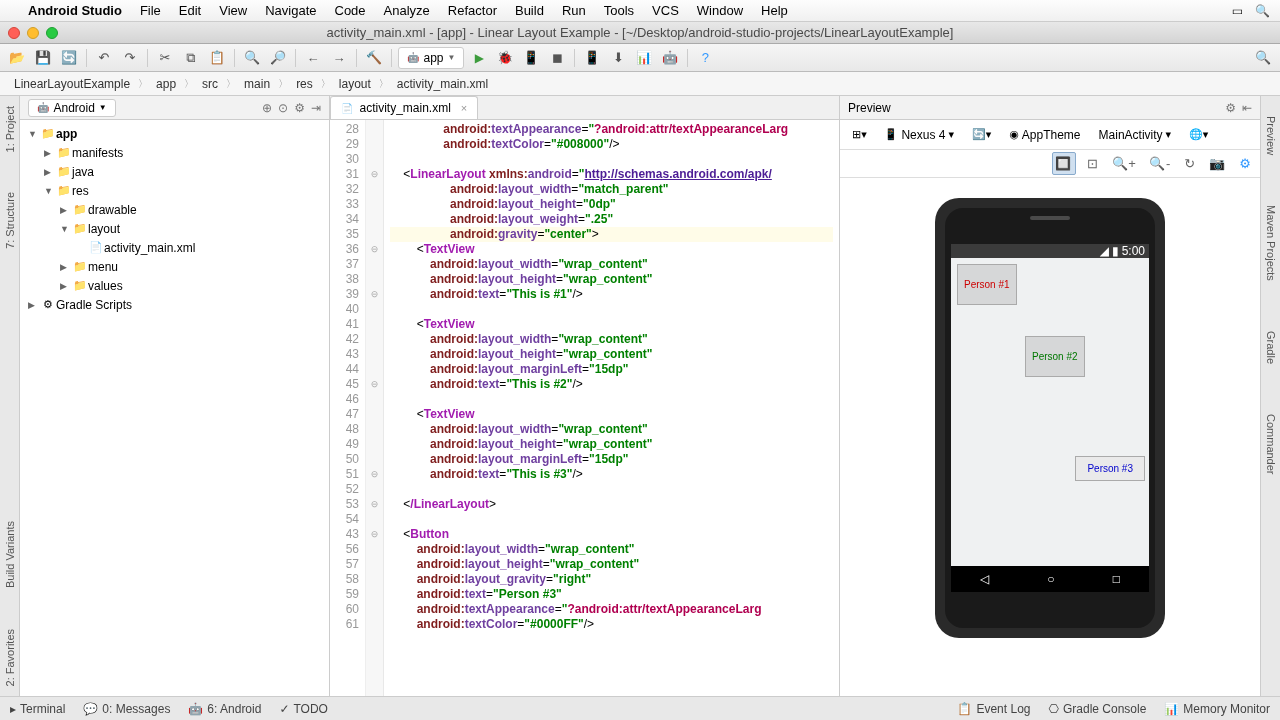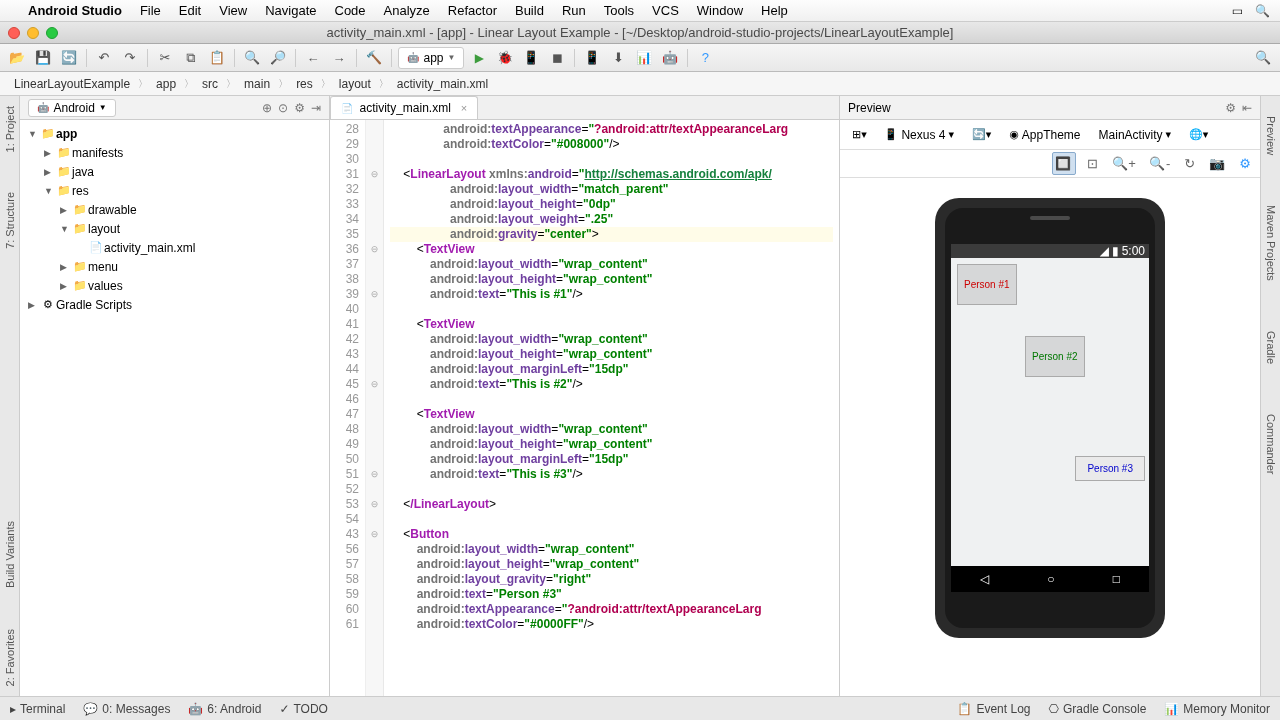--- a/index.html
+++ b/index.html
@@ -62,23 +62,23 @@
     .code-area { flex: 1; display: flex; overflow: hidden; font-family: Menlo, Monaco, monospace; font-size: 13px; line-height: 15px; }
     .gutter { width: 36px; text-align: right; padding-right: 6px; color: #999; background: #fff; border-right: 1px solid #eee; padding-top: 2px;}
     .gutter div { height: 15px; }
     .fold-gutter { width: 18px; background: #f7f7f7; border-right: 1px solid #e8e8e8; padding-top: 2px;}
     .fold-gutter div { height: 15px; font-size: 9px; color: #aaa; text-align: center;}
     .code-lines { flex: 1; padding: 2px 6px; white-space: pre; overflow: hidden; }
     .code-lines div { height: 15px; }
     .code-lines .hl { background: #fffce8; }
     .tok-tag { color: #a21caf; font-weight: bold; }
     .tok-attr { color: #7040a0; font-weight: bold; }
-    .tok-ns { color: #737373; font-weight: bold;}
+    .tok-ns { color: #7f1d1d; font-weight: bold;}
     .tok-str { color: #008000; font-weight: bold; }
-    .tok-url { color: #15803d; text-decoration: underline; font-weight: bold;}
+    .tok-url { color: #4c1d95; text-decoration: underline; font-weight: bold;}
     .tok-res { color: #b00050; font-weight: bold;}
     
     .editor-bottom-tabs { height: 28px; background: #f0f0f0; border-top: 1px solid #ccc; display: flex; align-items: center; padding: 0 10px; gap: 0;}
     .editor-bottom-tabs .btab { padding: 5px 14px; border: 1px solid #ccc; cursor: pointer; background: #f6f6f6;}
     .editor-bottom-tabs .btab.active { background: #fff; font-weight: bold; border-bottom-color: #fff;}
     
     
     .preview-panel { width: 420px; background: #fff; display: flex; flex-direction: column; }
     .preview-header { height: 24px; background: #f2f2f2; border-bottom: 1px solid #ccc; display: flex; align-items: center; padding: 0 8px; font-size: 12px; }
     .preview-toolbar { height: 30px; border-bottom: 1px solid #ddd; display: flex; align-items: center; padding: 0 6px; gap: 6px; }

